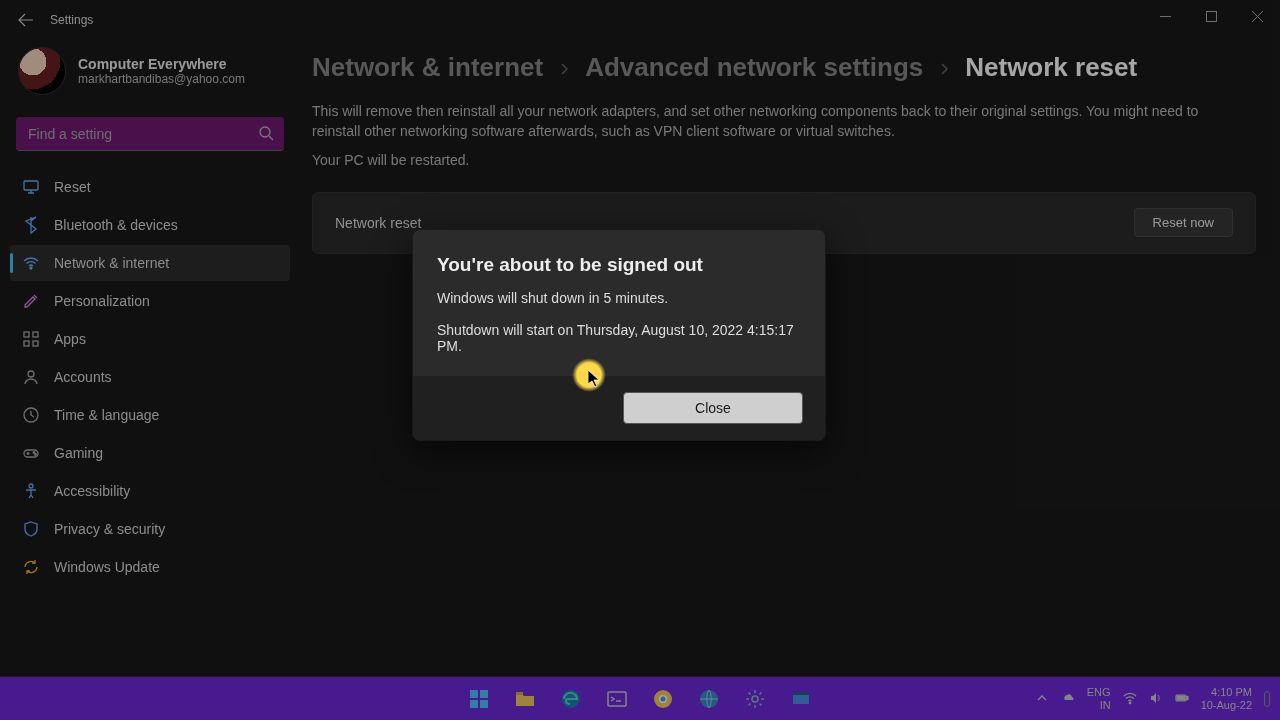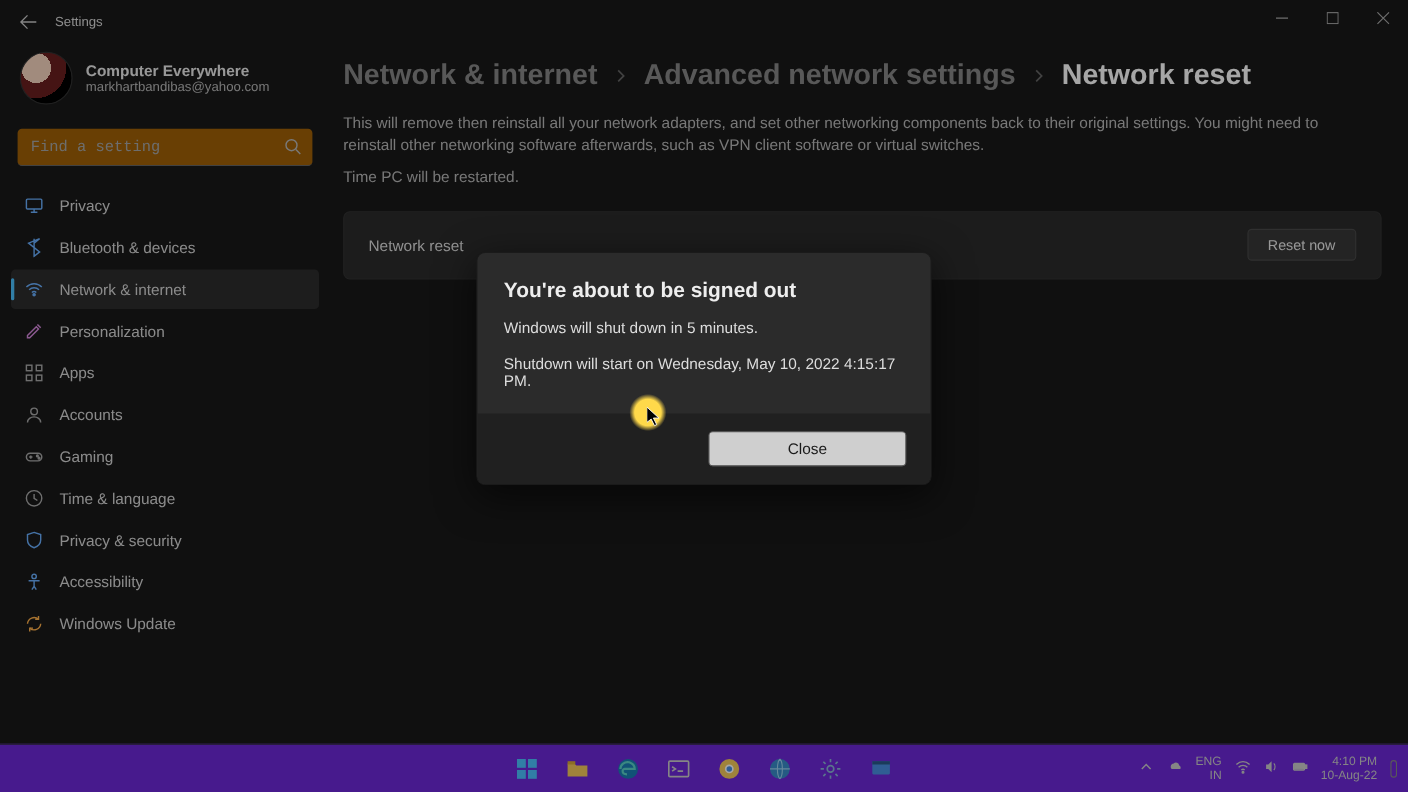--- a/index.html
+++ b/index.html
@@ -17,21 +17,21 @@
   .win-btn svg { width: 11px; height: 11px; }
 
   
   .sidebar { position: absolute; left: 10px; top: 39px; width: 280px; }
   .profile { display: flex; align-items: center; gap: 12px; padding: 8px 8px 18px 8px; }
   .avatar { width: 48px; height: 48px; border-radius: 50%; background: radial-gradient(circle at 30% 30%, #f8d6c0 0 30%, #6b1f1f 30% 60%, #000 60%); border: 1px solid #333; }
   .profile-text .name { font-size: 14px; font-weight: 600; color: #eaeaea; }
   .profile-text .email { font-size: 12px; color: #b8b8b8; }
   
   .search-wrap { position: relative; margin: 4px 6px 18px 6px; }
-  .search { width: 100%; height: 34px; background: #a16207; border: none; border-bottom: 1px solid #666; border-radius: 4px; padding: 0 34px 0 12px; color: #ddd; font-size: 14px; font-family: Liberation Mono, monospace; }
+  .search { width: 100%; height: 34px; background: #701a75; border: none; border-bottom: 1px solid #666; border-radius: 4px; padding: 0 34px 0 12px; color: #ddd; font-size: 14px; }
   .search::placeholder { color: #a8a8a8; }
   .search-icon { position: absolute; right: 10px; top: 8px; }
   .search-icon svg { width: 16px; height: 16px; }
 
   .nav { display: flex; flex-direction: column; gap: 2px; }
   .nav-item { display: flex; align-items: center; gap: 14px; height: 36px; padding: 0 12px; border-radius: 4px; font-size: 14px; color: #d6d6d6; cursor: pointer; position: relative; }
   .nav-item.active { background: #2d2d2d; }
   .nav-item.active::before { content: ""; position: absolute; left: 0; top: 8px; bottom: 8px; width: 3px; background: #4cc2ff; border-radius: 2px; }
   .nav-icon { width: 18px; height: 18px; display: flex; align-items: center; justify-content: center; flex-shrink: 0; }
   .nav-icon svg { width: 18px; height: 18px; }
@@ -42,21 +42,21 @@
   .bc-item.parent { color: #888; }
   .bc-sep { color: #666; }
   .bc-sep svg { width: 14px; height: 14px; }
   .desc { font-size: 14px; color: #b8b8b8; line-height: 1.45; margin-bottom: 10px; max-width: 920px; }
   .restart-note { font-size: 14px; color: #b8b8b8; margin-bottom: 24px; }
   .reset-row { background: #2b2b2b; border: 1px solid #333; border-radius: 6px; height: 62px; display: flex; align-items: center; justify-content: space-between; padding: 0 22px; }
   .reset-row-label { font-size: 14px; color: #ddd; }
   .reset-btn { background: #383838; border: 1px solid #4a4a4a; border-radius: 4px; padding: 6px 18px; font-size: 13px; color: #eaeaea; cursor: pointer; }
 
   
-  .dialog { position: absolute; z-index: 100; left: 433px; top: 229px; width: 414px; background: #2b2b2b; border: 1px solid #1a1a1a; border-radius: 8px; box-shadow: 0 10px 36px rgba(0,0,0,0.6); overflow: hidden; }
+  .dialog { position: absolute; z-index: 100; left: 412px; top: 229px; width: 414px; background: #2b2b2b; border: 1px solid #1a1a1a; border-radius: 8px; box-shadow: 0 10px 36px rgba(0,0,0,0.6); overflow: hidden; }
   .dialog-body { padding: 24px 24px 18px 24px; }
   .dialog-title { font-size: 19px; font-weight: 600; color: #eee; margin-bottom: 14px; }
   .dialog-line1 { font-size: 14px; color: #ddd; margin-bottom: 16px; }
   .dialog-line2 { font-size: 14px; color: #ddd; margin-bottom: 4px; }
   .dialog-footer { background: #202020; padding: 16px 22px; display: flex; justify-content: flex-end; }
   .close-btn { width: 180px; height: 32px; background: #cfcfcf; color: #1a1a1a; border: 1px solid #555; border-radius: 4px; font-size: 14px; cursor: pointer; }
 
   
   .cursor-spot { position: absolute; z-index: 120; left: 572px; top: 358px; width: 34px; height: 34px; border-radius: 50%; background: radial-gradient(circle, #ffd94a 0 50%, rgba(255,217,74,0) 70%); pointer-events: none; }
   .cursor-arrow { position: absolute; z-index: 121; left: 588px; top: 370px; pointer-events: none; }
@@ -119,21 +119,21 @@
         </svg></span>
   </div>
   <div class="nav">
     <div class="nav-item">
       <span class="nav-icon">
           <svg viewBox="0 0 18 18" fill="none" stroke="#6ab0ff" stroke-width="1.3">
             <rect x="2" y="3" width="14" height="9" rx="1"></rect>
             <path d="M6 15h6M9 12v3"></path>
           </svg>
         </span>
-      <span>Privacy</span>
+      <span>Reset</span>
     </div>
     <div class="nav-item">
       <span class="nav-icon">
           <svg viewBox="0 0 18 18" fill="none" stroke="#6ab0ff" stroke-width="1.3">
             <path d="M9 1v16l5-4-10-8 10-4-5 4"></path>
           </svg>
         </span>
       <span>Bluetooth &amp; devices</span>
     </div>
     <div class="nav-item active">
@@ -170,53 +170,53 @@
           <svg viewBox="0 0 18 18" fill="none" stroke="#aaa" stroke-width="1.3">
             <circle cx="9" cy="6" r="3"></circle>
             <path d="M3 16c0-3 3-5 6-5s6 2 6 5"></path>
           </svg>
         </span>
       <span>Accounts</span>
     </div>
     <div class="nav-item">
       <span class="nav-icon">
           <svg viewBox="0 0 18 18" fill="none" stroke="#aaa" stroke-width="1.3">
+            <circle cx="9" cy="9" r="7"></circle>
+            <path d="M9 5v4l3 2"></path>
+          </svg>
+        </span>
+      <span>Time &amp; language</span>
+    </div>
+    <div class="nav-item">
+      <span class="nav-icon">
+          <svg viewBox="0 0 18 18" fill="none" stroke="#aaa" stroke-width="1.3">
             <rect x="2" y="6" width="14" height="7" rx="3.5"></rect>
             <path d="M6 8v3M4.5 9.5h3"></path>
             <circle cx="12" cy="8.5" r="0.8" fill="#aaa"></circle>
             <circle cx="13.5" cy="10.5" r="0.8" fill="#aaa"></circle>
           </svg>
         </span>
       <span>Gaming</span>
     </div>
     <div class="nav-item">
       <span class="nav-icon">
-          <svg viewBox="0 0 18 18" fill="none" stroke="#aaa" stroke-width="1.3">
-            <circle cx="9" cy="9" r="7"></circle>
-            <path d="M9 5v4l3 2"></path>
-          </svg>
-        </span>
-      <span>Time &amp; language</span>
-    </div>
-    <div class="nav-item">
-      <span class="nav-icon">
-          <svg viewBox="0 0 18 18" fill="none" stroke="#6ab0ff" stroke-width="1.3">
-            <path d="M9 2l6 2v5c0 4-3 6-6 7-3-1-6-3-6-7V4l6-2z"></path>
-          </svg>
-        </span>
-      <span>Privacy &amp; security</span>
-    </div>
-    <div class="nav-item">
-      <span class="nav-icon">
           <svg viewBox="0 0 18 18" fill="none" stroke="#6ab0ff" stroke-width="1.3">
             <circle cx="9" cy="4" r="2"></circle>
             <path d="M4 8h10M9 8v5M7 16l2-3 2 3"></path>
           </svg>
         </span>
       <span>Accessibility</span>
+    </div>
+    <div class="nav-item">
+      <span class="nav-icon">
+          <svg viewBox="0 0 18 18" fill="none" stroke="#6ab0ff" stroke-width="1.3">
+            <path d="M9 2l6 2v5c0 4-3 6-6 7-3-1-6-3-6-7V4l6-2z"></path>
+          </svg>
+        </span>
+      <span>Privacy &amp; security</span>
     </div>
     <div class="nav-item">
       <span class="nav-icon">
           <svg viewBox="0 0 18 18" fill="none" stroke="#ffb04a" stroke-width="1.3">
             <path d="M3 9a6 6 0 0 1 10-4M15 9a6 6 0 0 1-10 4"></path>
             <path d="M13 2v3h-3M5 16v-3h3"></path>
           </svg>
         </span>
       <span>Windows Update</span>
     </div>
@@ -229,34 +229,34 @@
     <span class="bc-sep"><svg viewBox="0 0 14 14" fill="none" stroke="#666" stroke-width="1.5">
           <path d="M5 2l5 5-5 5"></path>
         </svg></span>
     <span class="bc-item parent">Advanced network settings</span>
     <span class="bc-sep"><svg viewBox="0 0 14 14" fill="none" stroke="#666" stroke-width="1.5">
           <path d="M5 2l5 5-5 5"></path>
         </svg></span>
     <span class="bc-item">Network reset</span>
   </div>
   <div class="desc">This will remove then reinstall all your network adapters, and set other networking components back to their original settings. You might need to reinstall other networking software afterwards, such as VPN client software or virtual switches.</div>
-  <div class="restart-note">Time PC will be restarted.</div>
+  <div class="restart-note">Your PC will be restarted.</div>
   <div class="reset-row">
     <span class="reset-row-label">Network reset</span>
     <button class="reset-btn">Reset now</button>
   </div>
 </div>
 
 <div class="dim-overlay"></div>
 
 <div class="dialog">
   <div class="dialog-body">
     <div class="dialog-title">You're about to be signed out</div>
     <div class="dialog-line1">Windows will shut down in 5 minutes.</div>
-    <div class="dialog-line2">Shutdown will start on Wednesday, May 10, 2022 4:15:17 PM.</div>
+    <div class="dialog-line2">Shutdown will start on Thursday, August 10, 2022 4:15:17 PM.</div>
   </div>
   <div class="dialog-footer">
     <button class="close-btn">Close</button>
   </div>
 </div>
 
 <div class="cursor-spot"></div>
 <div class="cursor-arrow">
   <svg viewBox="0 0 14 18">
       <path d="M0 0 L0 14 L4 11 L7 17 L9 16 L6 10 L11 10 Z" fill="#000" stroke="#fff" stroke-width="0.8"></path>

